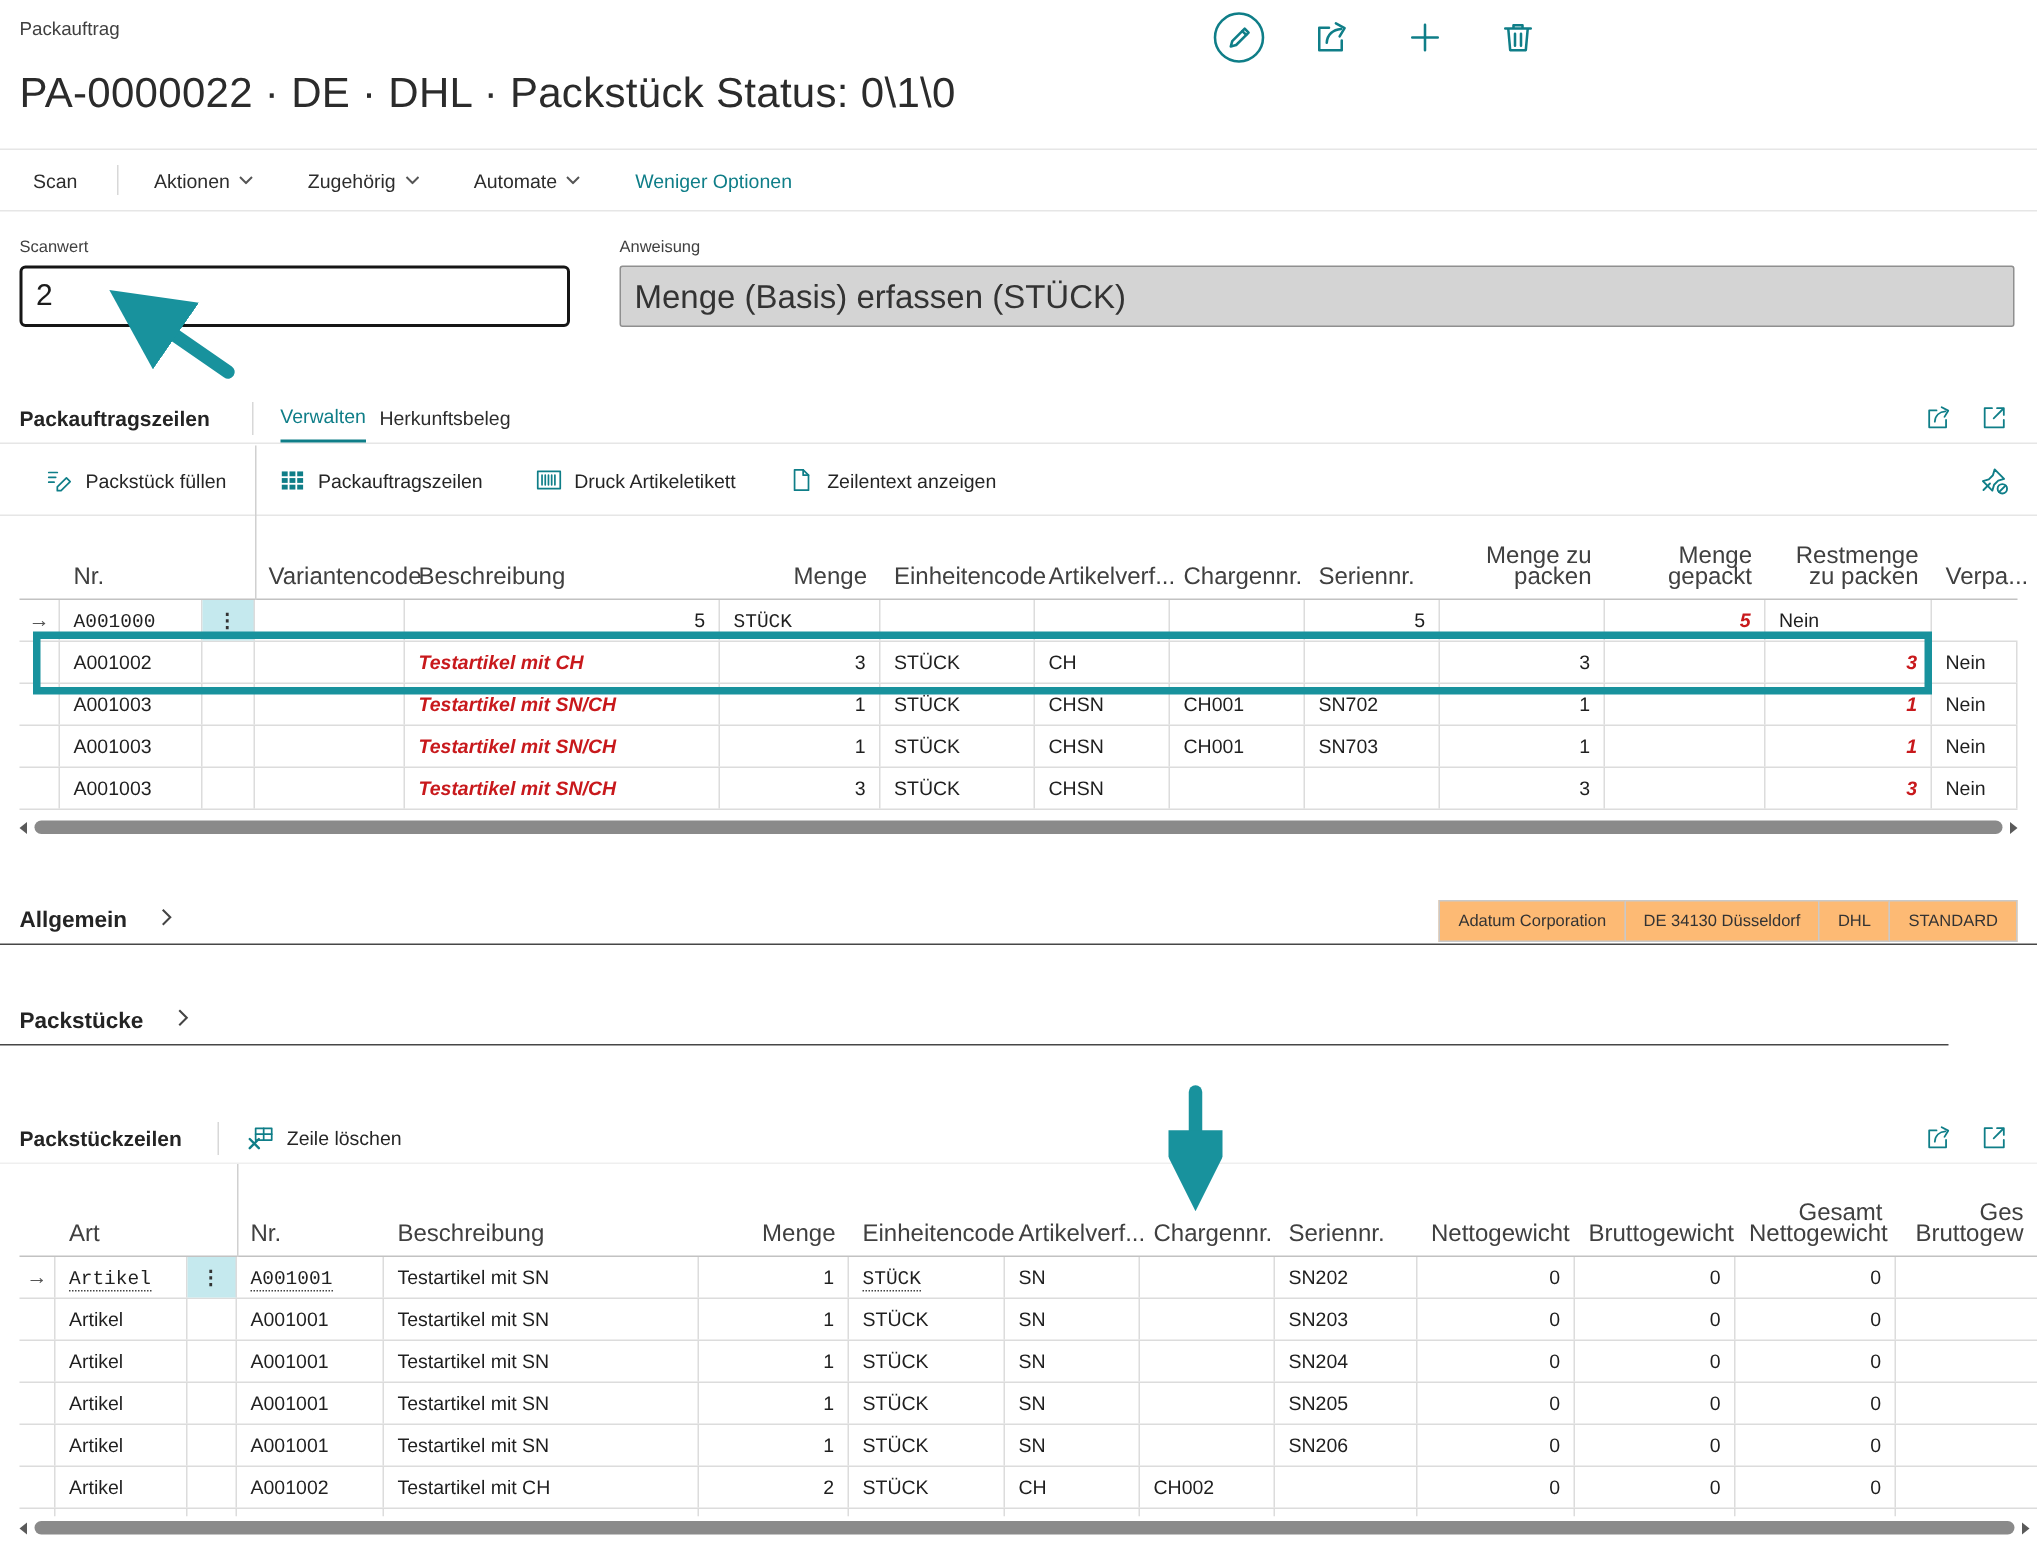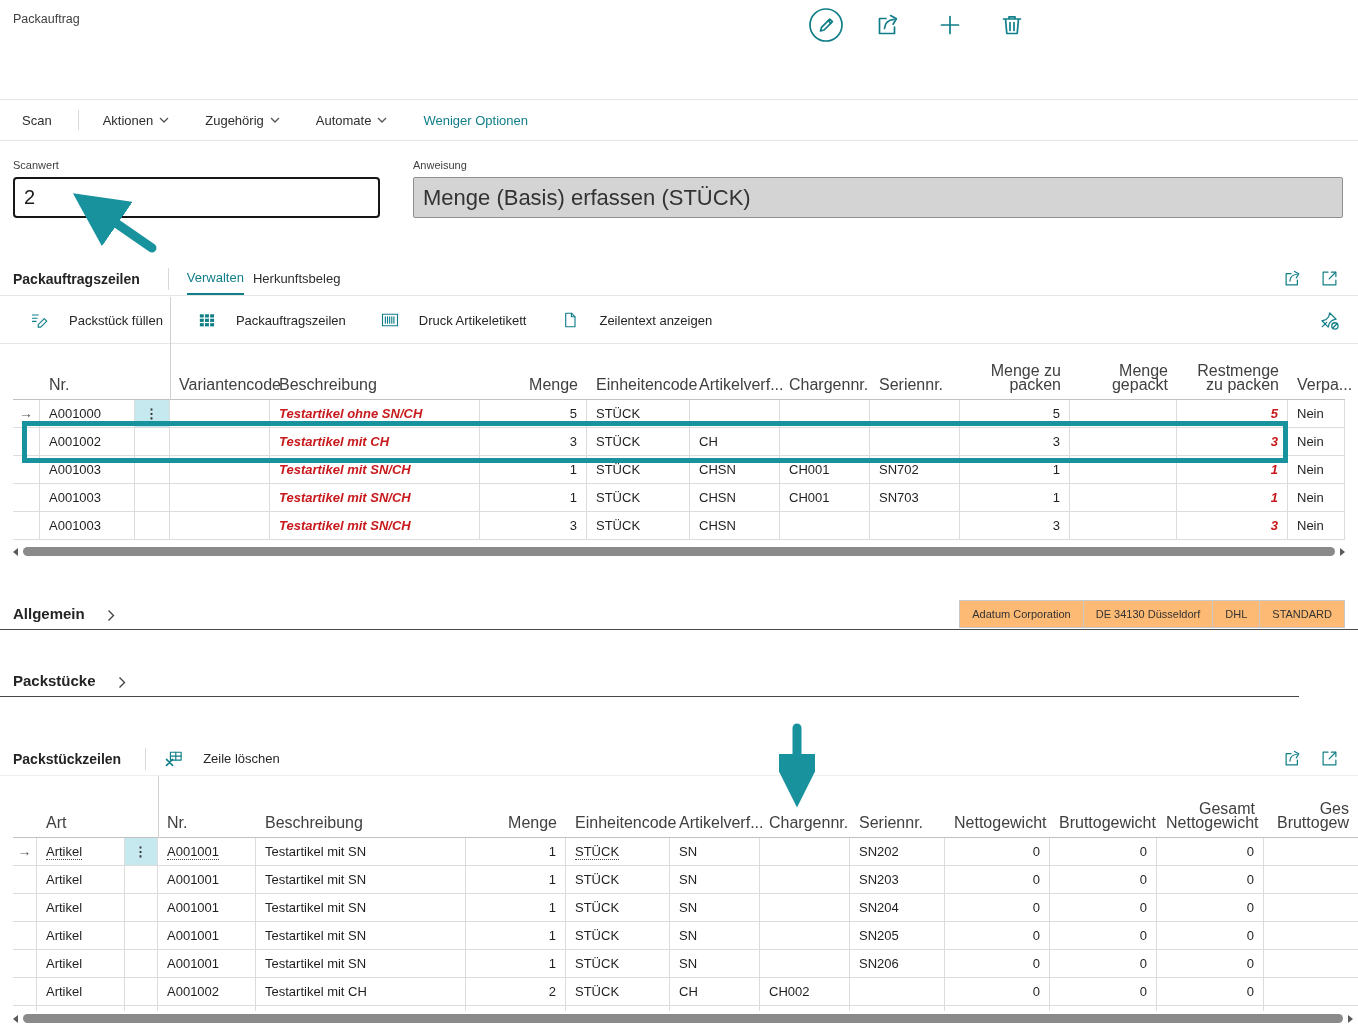--- a/index.html
+++ b/index.html
@@ -31,47 +31,47 @@
   .flabel{font-size:11px;color:var(--sub);}
   .scaninput{left:13px;top:177px;width:367px;height:41px;border:2px solid #161616;border-radius:4px;background:#fff;font-size:20px;color:#1c1c1c;display:flex;align-items:center;padding-left:9px;}
   .anwbox{left:413px;top:177px;width:930px;height:41px;background:#d4d4d4;border:1px solid #8f8f8f;border-radius:2px;font-size:22px;color:#333;display:flex;align-items:center;padding-left:9px;}
 
   
   .sechead{height:34px;display:flex;align-items:center;}
   .sectitle{font-size:14px;font-weight:bold;color:#242424;}
   .vdiv{width:1px;background:#d8d8d8;height:22px;}
   .tab{font-size:13px;color:#2d2d2d;height:100%;display:flex;align-items:center;}
   .tab.active{color:var(--teal);border-bottom:2px solid var(--teal);}
-  .tbi{display:flex;align-items:center;gap:19px;font-size:13px;color:#252525;}
+  .tbi{display:flex;align-items:center;gap:7px;font-size:13px;color:#252525;}
 
   
   .g1{display:grid;grid-template-columns:27px 95px 35px 100px 210px 107px 103px 90px 90px 90px 110px 107px 111px 57px;}
   .g2{display:grid;grid-template-columns:24px 88px 33px 98px 210px 100px 104px 90px 90px 95px 105px 107px 107px 94px;}
   .thead{border-bottom:1px solid var(--hb);align-items:end;}
   .th{font-size:16px;color:var(--sub);padding:0 9px 7px 9px;line-height:14px;}
   .th.num{text-align:right;}
   .trow{border-bottom:1px solid var(--b);height:28px;}
   .c{font-size:13px;color:#1f1f1f;padding:0 9px;line-height:27px;border-right:1px solid var(--b);overflow:hidden;white-space:nowrap;}
   .c:last-child{border-right:1px solid var(--b);}
   .g2 .c:last-child{border-right:none;}
   .c.num{text-align:right;}
   .c.ind{padding:0 4px;color:#555;font-size:14px;text-align:center;}
   .c.cy{background:var(--cyan);text-align:center;color:#333;font-weight:bold;letter-spacing:1px;padding:0;}
   .red{color:var(--red);font-weight:bold;font-style:italic;}
-  .fu{border-bottom:1px dotted #444;}
+  .fu{border-bottom:1px dotted #444;font-family:Liberation Mono, monospace;}
 
   
   .sbar{height:11px;display:flex;align-items:center;gap:5px;}
   .sb-thumb{flex:1;height:9px;background:#8a8a8a;border-radius:5px;}
   .tri-l{width:0;height:0;border-top:4px solid transparent;border-bottom:4px solid transparent;border-right:5px solid #5a5a5a;}
   .tri-r{width:0;height:0;border-top:4px solid transparent;border-bottom:4px solid transparent;border-left:5px solid #5a5a5a;}
 
   
   .fthead{display:flex;align-items:center;border-bottom:1px solid var(--dark);}
-  .fttitle{font-size:15px;font-weight:bold;color:#242424;display:flex;align-items:flex-end;gap:22px;}
+  .fttitle{font-size:15px;font-weight:bold;color:#242424;display:flex;align-items:flex-start;gap:22px;}
   .chev{stroke:#444;fill:none;stroke-width:1.4;}
   .tiles{display:flex;}
   .tile{height:28px;display:flex;align-items:center;padding:0 12px;font-size:11px;color:#333;background:#fdba74;border:1px solid #c9c9c9;margin-left:-1px;white-space:nowrap;}
 
   
   .ann-rect{left:22px;top:421px;width:1266px;height:42px;border:5px solid var(--ann);z-index:6;pointer-events:none;}
   .ann{z-index:7;pointer-events:none;}
   .fdiv{width:1px;background:#d0d0d0;}
 </style>
 </head>
@@ -138,20 +138,21 @@
         <rect x="9" y="4.5" width="15" height="11"></rect>
         <path d="M9 10h15M16.5 4.5v11"></path>
         <path d="M3.5 14.5l8.5 8.5M12 14.5l-8.5 8.5" stroke-width="2.2"></path>
       </symbol>
   </defs>
 </svg>
 
 <div id="app">
 
   <div class="abs caption">Packauftrag</div>
+  <div class="abs title">PA-0000022 · DE · DHL · Packstück Status: 0\1\0</div>
   <div class="abs" style="left:808px;top:7px">
       <svg class="ic" width="36" height="36">
         <use href="#i-edit"></use>
       </svg>
     </div>
   <div class="abs" style="left:874px;top:11px">
       <svg class="ic" width="28" height="28">
         <use href="#i-share"></use>
       </svg>
     </div>
@@ -283,21 +284,20 @@
       <div class="th num">Menge gepackt</div>
       <div class="th num">Restmenge zu packen</div>
       <div class="th">Verpa...</div>
     </div>
 
     <div class="g1 trow">
       <div class="c ind"><span>→</span></div>
       <div class="c"><span class="fu">A001000</span></div>
       <div class="c cy">⋮</div>
       <div class="c"></div>
-      <div class="c red">Testartikel ohne SN/CH</div>
       <div class="c num">5</div>
       <div class="c"><span class="fu">STÜCK</span></div>
       <div class="c"></div>
       <div class="c"></div>
       <div class="c"></div>
       <div class="c num">5</div>
       <div class="c num"></div>
       <div class="c num red">5</div>
       <div class="c">Nein</div>
     </div>

